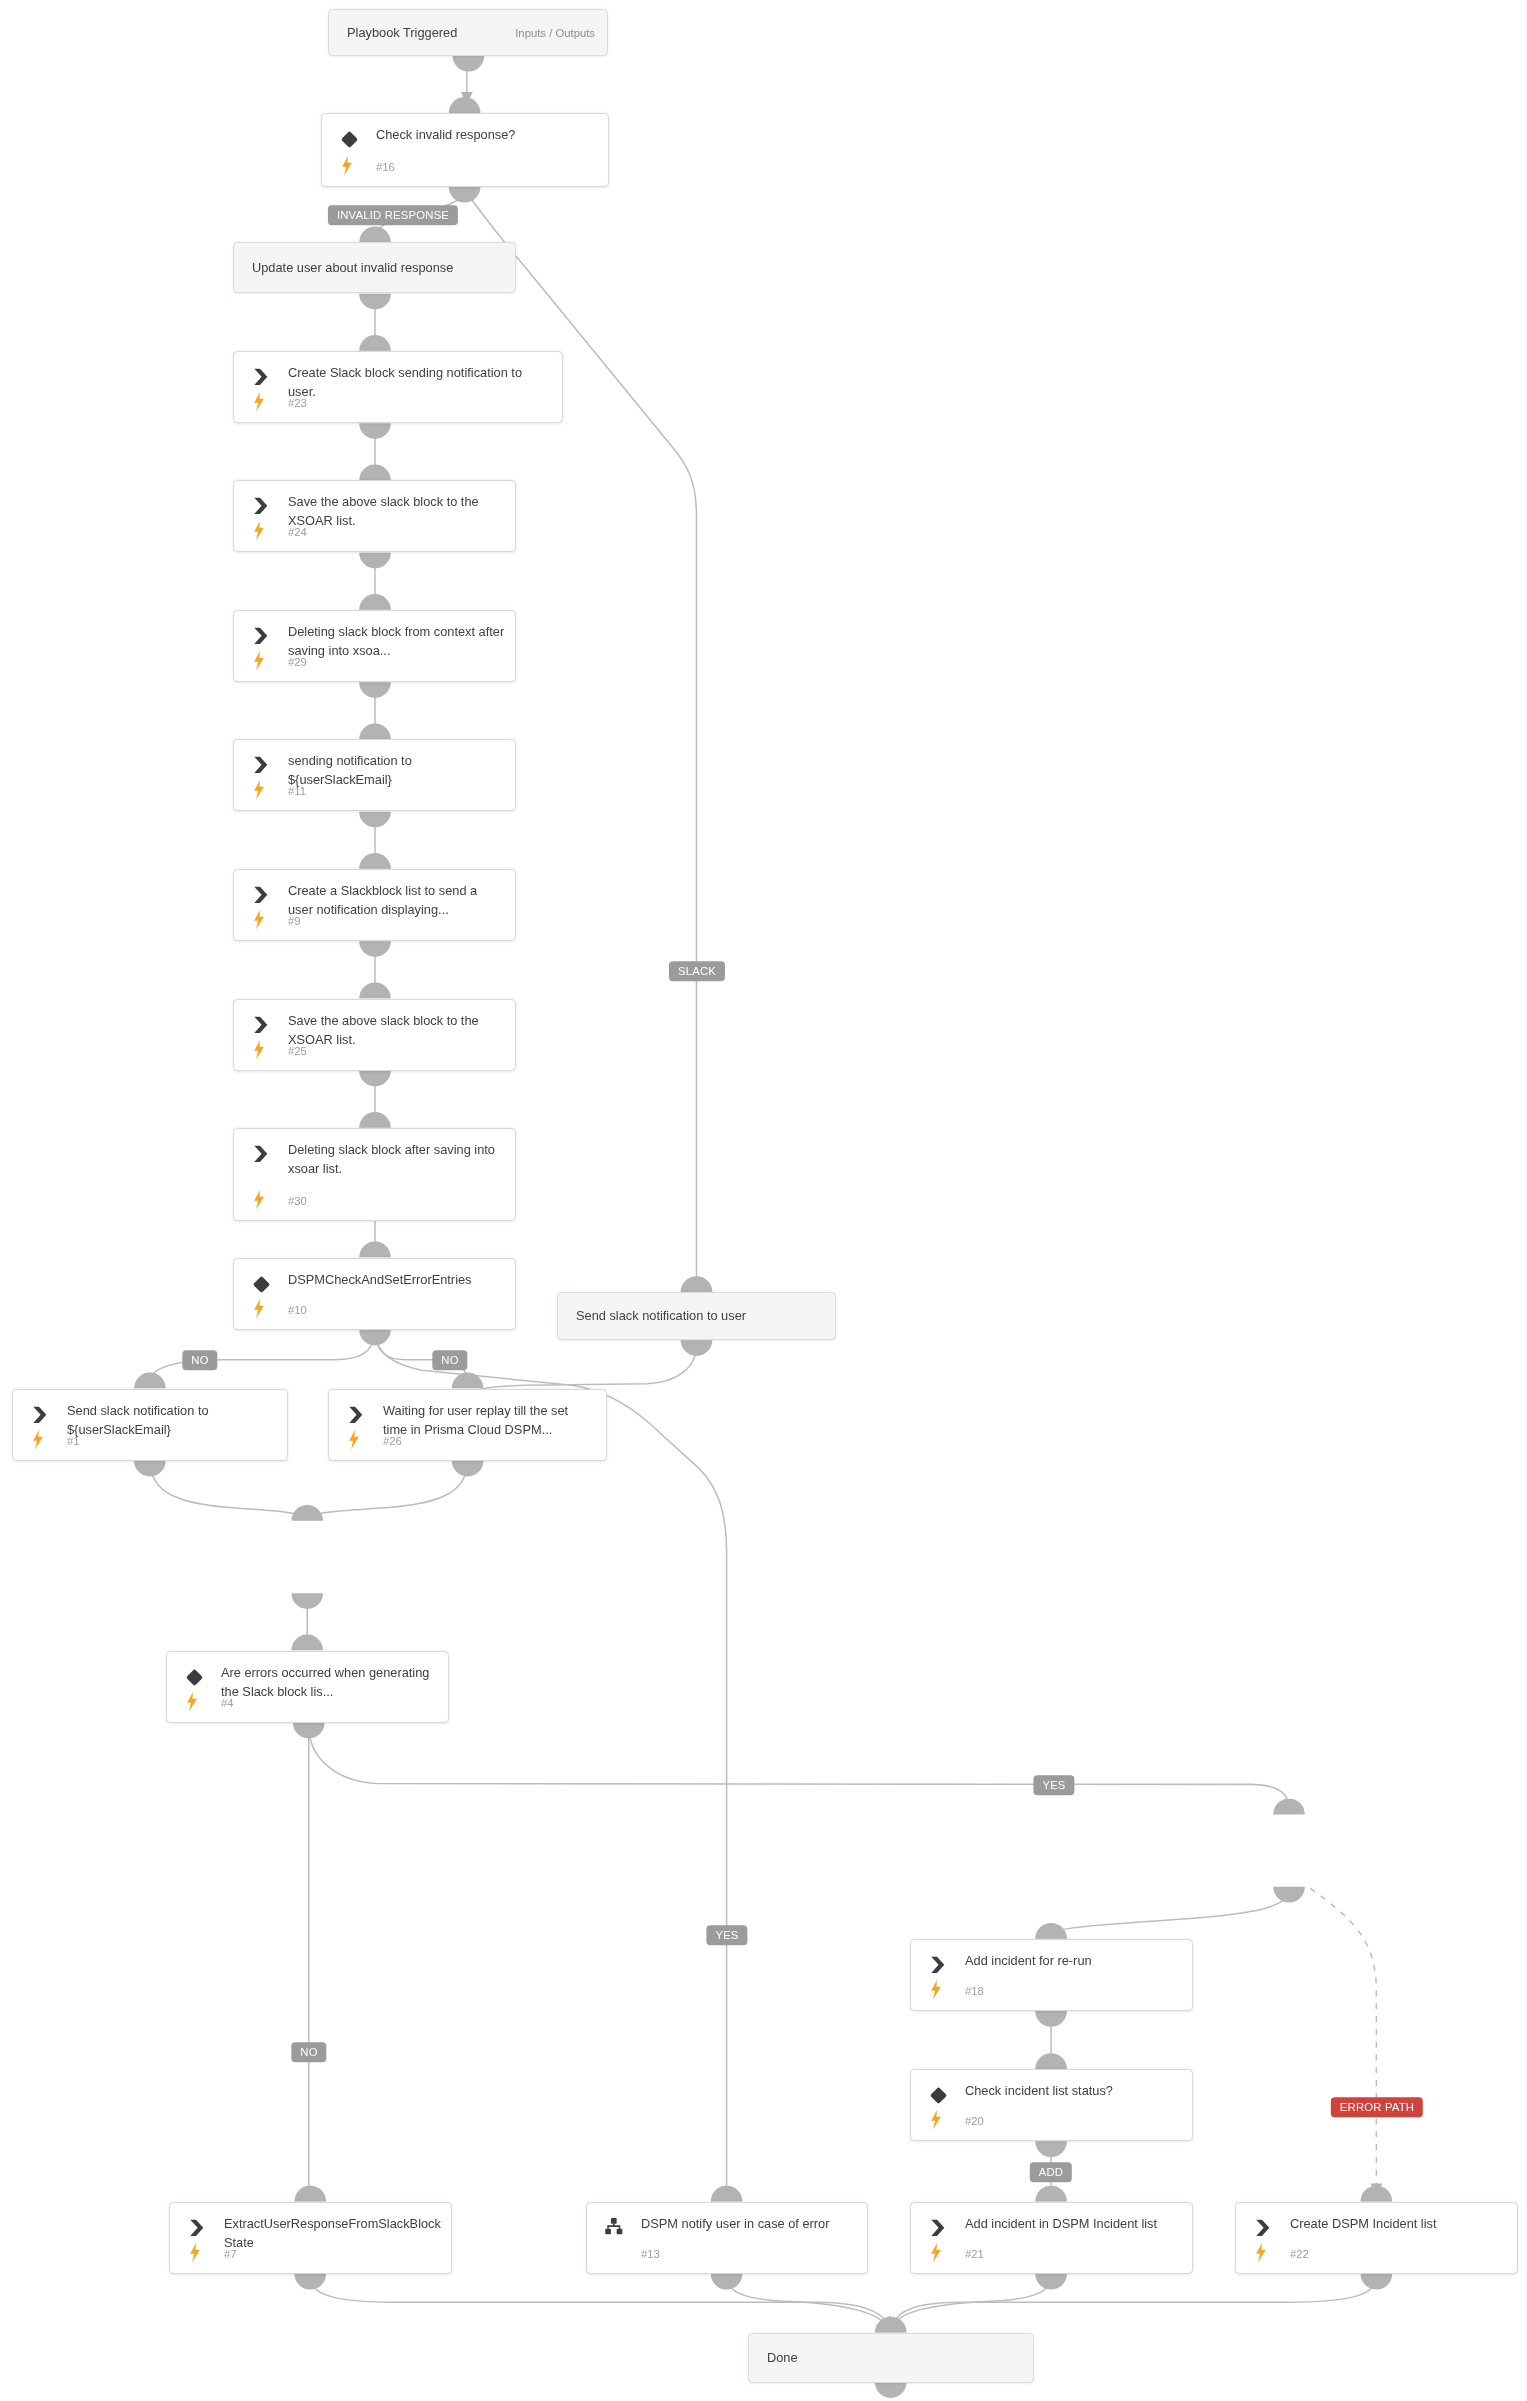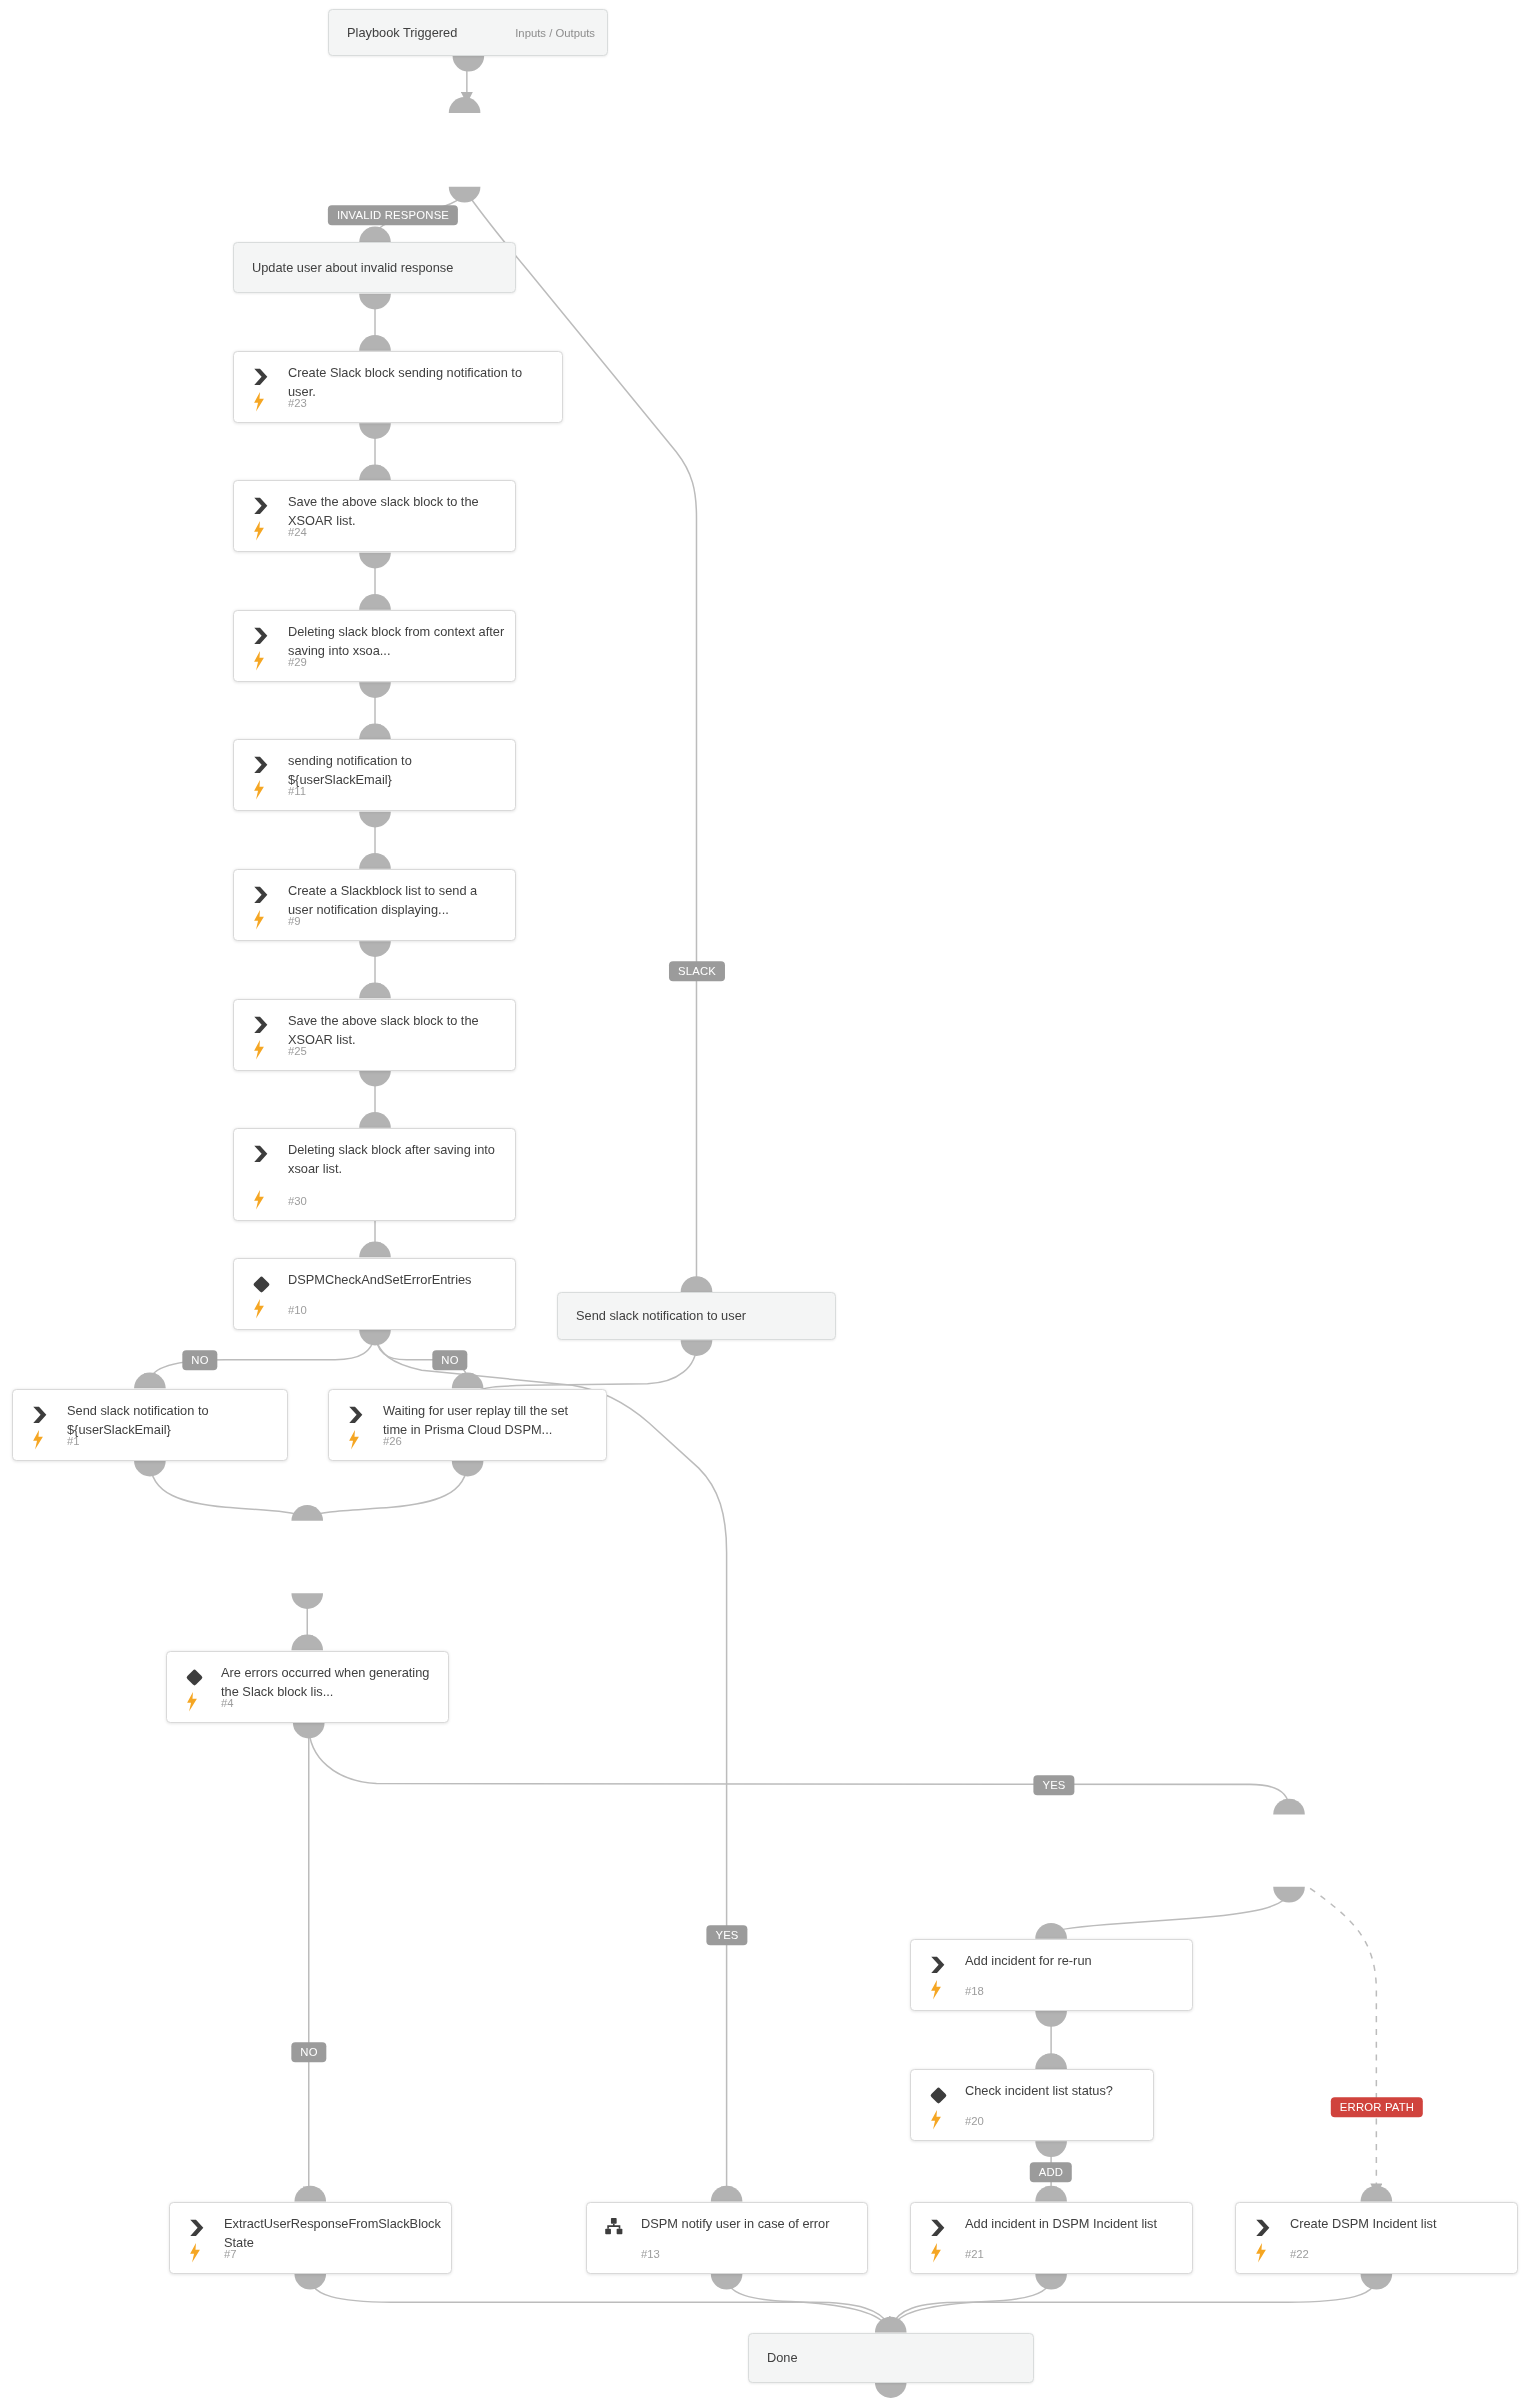--- a/index.html
+++ b/index.html
@@ -146,20 +146,30 @@
 </div>
 
 <div class="node hdr" style="left:557px;top:1292px;width:279px;height:48px">
   <span class="title">Send slack notification to user</span>
 </div>
 
 <div class="node hdr" style="left:748px;top:2333px;width:286px;height:50px">
   <span class="title">Done</span>
 </div>
 
+<div class="node task" style="left:321px;top:113px;width:288px;height:74px">
+  <span class="ticon"><svg width="21" height="21" viewBox="0 0 24 24">
+          <rect x="5" y="5" width="14" height="14" rx="2.5" transform="rotate(45 12 12)" fill="#3d3d3d"></rect>
+        </svg></span>
+  <div class="title">Check invalid response?</div>
+  <span class="bolt"><svg width="12" height="19.6" viewBox="0 0 12 20">
+          <path d="M7 0 L1 11 h4 L3 20 L11 7 H6.5 Z" fill="#f5a623"></path>
+        </svg></span>
+  <span class="tid">#16</span>
+</div>
 
 <div class="node task" style="left:233px;top:351px;width:330px;height:72px">
   <span class="ticon"><svg width="19.6" height="19.6" viewBox="0 0 24 24">
           <path d="M4,2 h7 l9,10 -9,10 h-7 l9,-10 z" fill="#3d3d3d"></path>
         </svg></span>
   <div class="title">Create Slack block sending notification to user.</div>
   <span class="bolt"><svg width="12" height="19.6" viewBox="0 0 12 20">
           <path d="M7 0 L1 11 h4 L3 20 L11 7 H6.5 Z" fill="#f5a623"></path>
         </svg></span>
   <span class="tid">#23</span>
@@ -281,21 +291,21 @@
   <span class="ticon"><svg width="19.6" height="19.6" viewBox="0 0 24 24">
           <path d="M4,2 h7 l9,10 -9,10 h-7 l9,-10 z" fill="#3d3d3d"></path>
         </svg></span>
   <div class="title">Add incident for re-run</div>
   <span class="bolt"><svg width="12" height="19.6" viewBox="0 0 12 20">
           <path d="M7 0 L1 11 h4 L3 20 L11 7 H6.5 Z" fill="#f5a623"></path>
         </svg></span>
   <span class="tid">#18</span>
 </div>
 
-<div class="node task" style="left:910px;top:2069px;width:244px;height:72px">
+<div class="node task" style="left:910px;top:2069px;width:283px;height:72px">
   <span class="ticon"><svg width="21" height="21" viewBox="0 0 24 24">
           <rect x="5" y="5" width="14" height="14" rx="2.5" transform="rotate(45 12 12)" fill="#3d3d3d"></rect>
         </svg></span>
   <div class="title">Check incident list status?</div>
   <span class="bolt"><svg width="12" height="19.6" viewBox="0 0 12 20">
           <path d="M7 0 L1 11 h4 L3 20 L11 7 H6.5 Z" fill="#f5a623"></path>
         </svg></span>
   <span class="tid">#20</span>
 </div>
 

